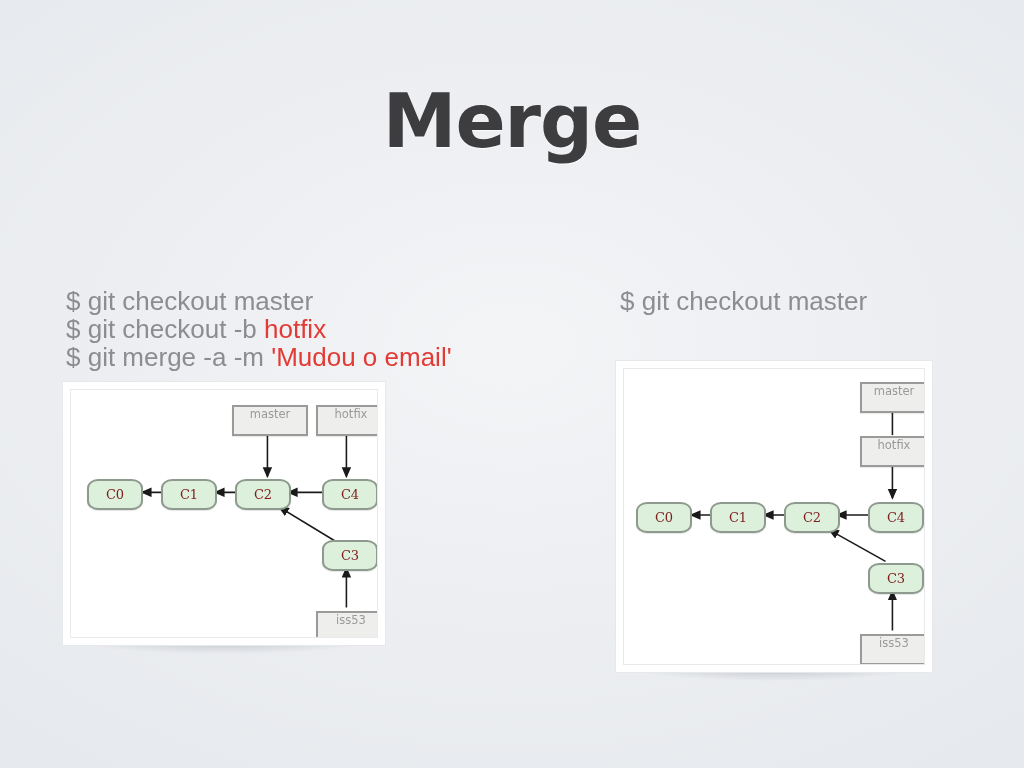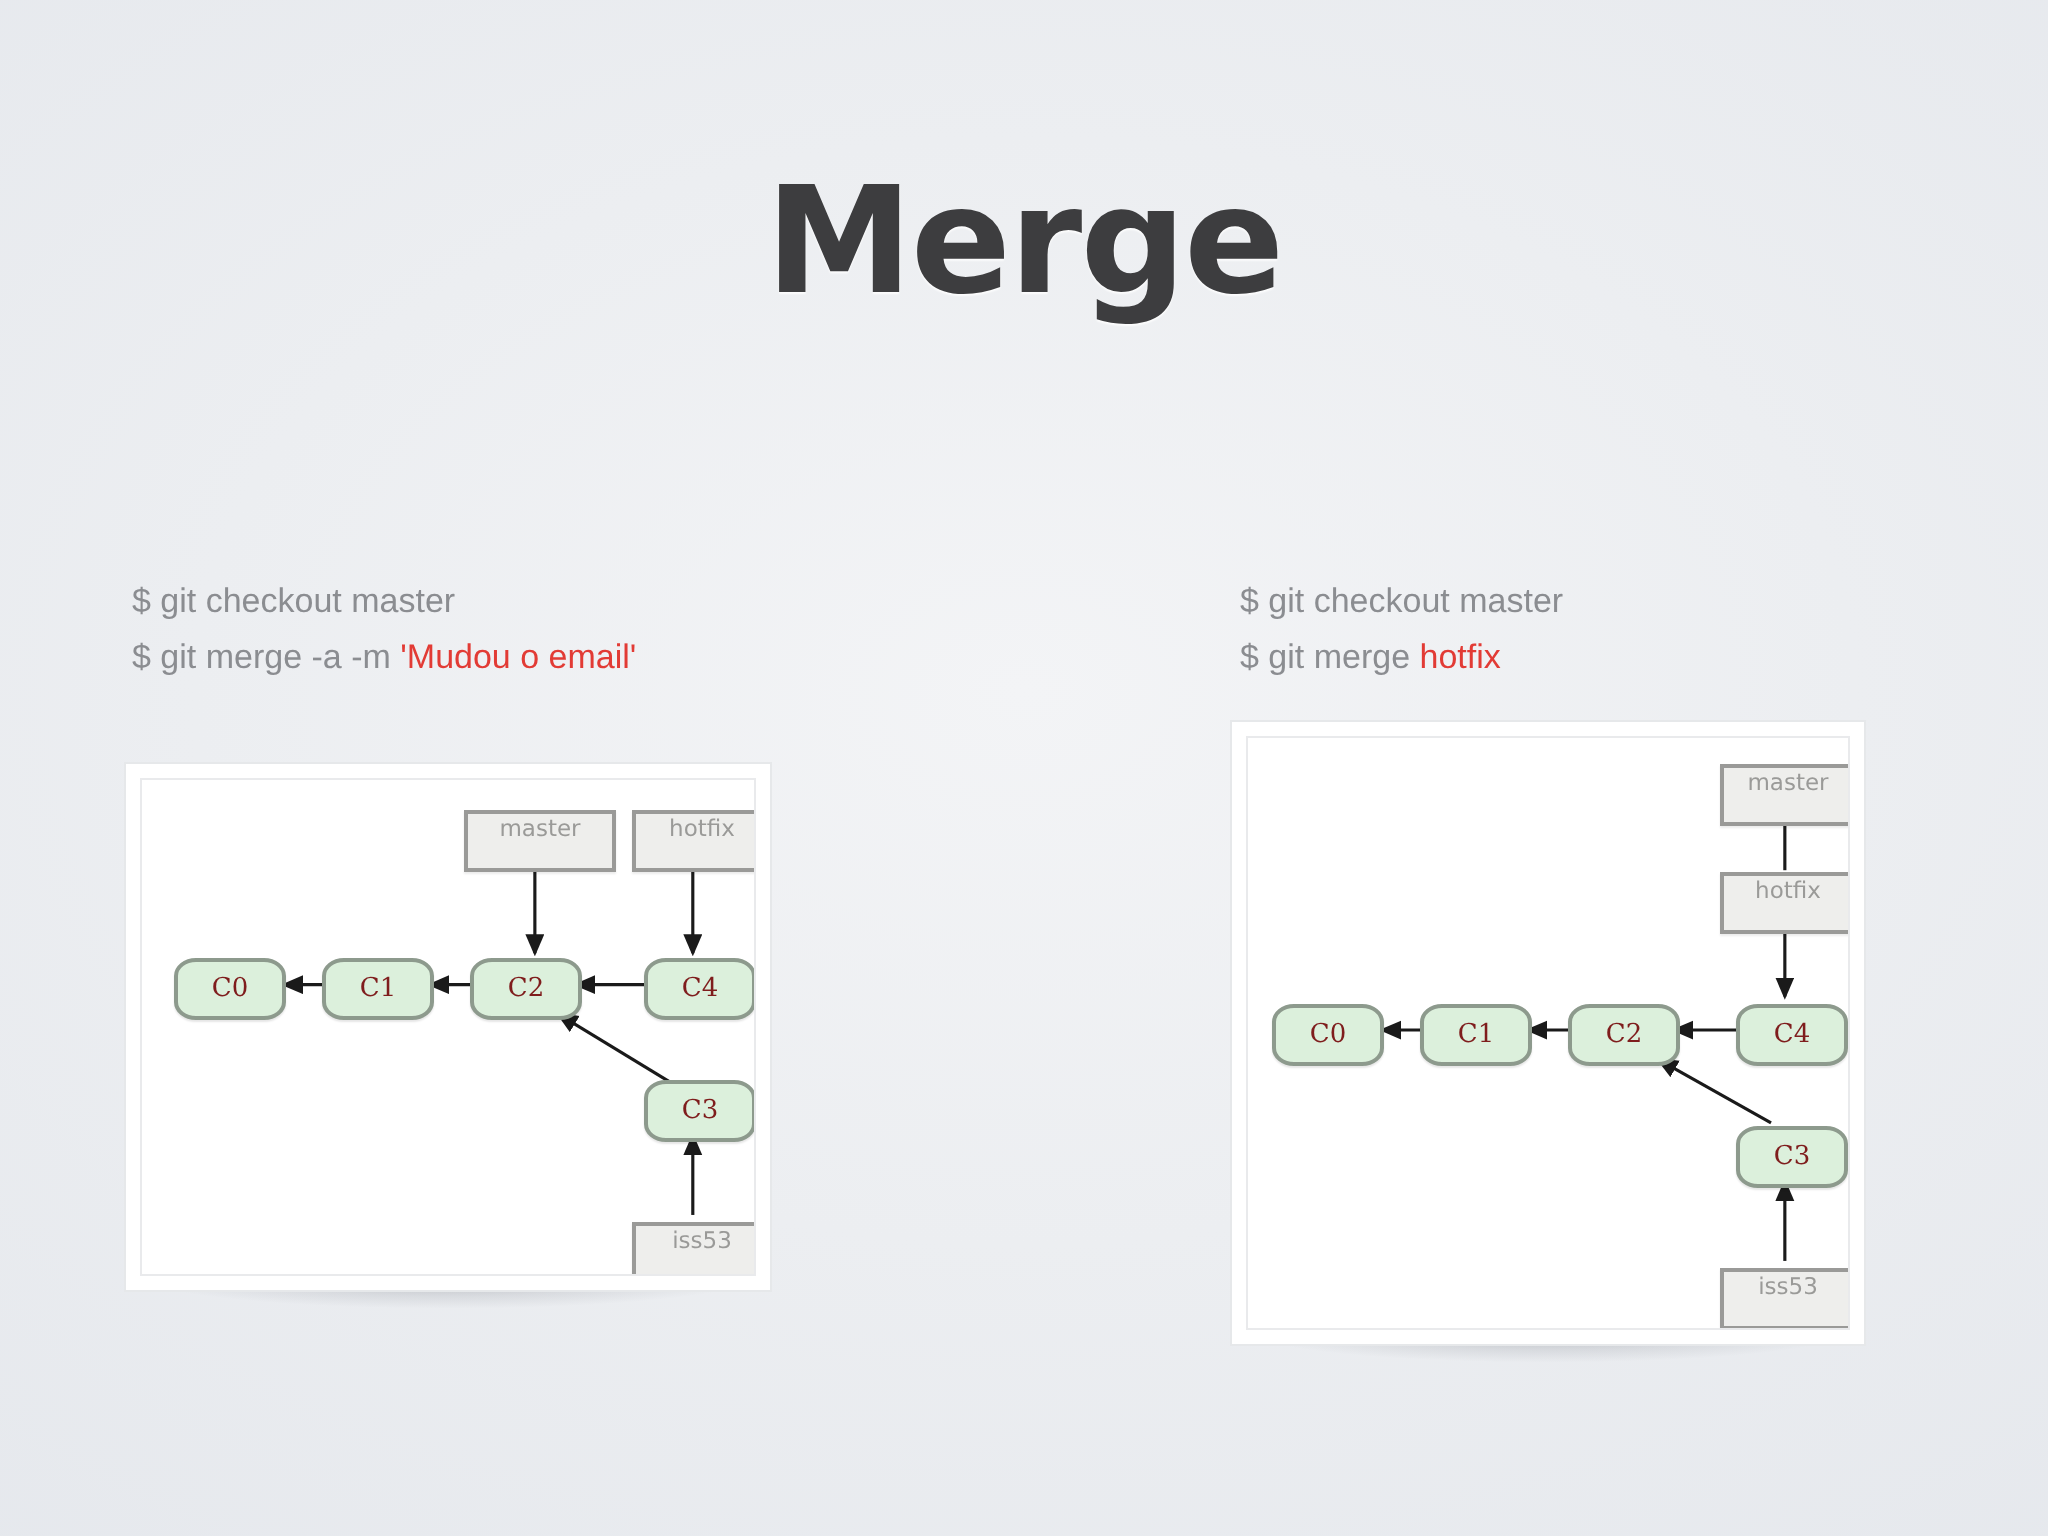--- a/index.html
+++ b/index.html
@@ -31,21 +31,21 @@
     font-weight: bold;
     color: #3d3d3f;
     letter-spacing: -1px;
     text-shadow: 0 1px 1px rgba(255,255,255,0.85);
     font-family: "DejaVu Sans", sans-serif;
   }
 
   
   .cmds {
     position: absolute;
-    font-size: 17px;
+    font-size: 26px;
     line-height: 28px;
     color: #8b8d91;
     font-family: "Liberation Sans", sans-serif;
     white-space: nowrap;
   }
   .cmds .line { display: block; }
   .cmds .hl { color: #e23b35; }
   #cmds-left  { left: 66px;  top: 287px; }
   #cmds-right { left: 620px; top: 287px; }
 
@@ -118,30 +118,30 @@
 
 <div class="slide">
 
   <div class="title">Merge</div>
 
   <div class="cmds" id="cmds-left">
     <span class="line">
       <span>$ git checkout master</span><span class="hl"></span>
     </span>
     <span class="line">
+      <span>$ git checkout -b </span><span class="hl">hotfix</span>
+    </span>
+    <span class="line">
       <span>$ git merge -a -m </span><span class="hl">'Mudou o email'</span>
     </span>
   </div>
 
   <div class="cmds" id="cmds-right">
     <span class="line">
       <span>$ git checkout master</span><span class="hl"></span>
-    </span>
-    <span class="line">
-      <span>$ git merge </span><span class="hl">hotfix</span>
     </span>
   </div>
 
   <div class="card" id="card-left">
     <div class="card-inner">
       <div class="diagram">
 
         <svg viewBox="0 0 310 251" preserveAspectRatio="none">
           <defs>
             <marker id="ahL" markerWidth="7" markerHeight="7" refX="6" refY="3" orient="auto" markerUnits="strokeWidth">

